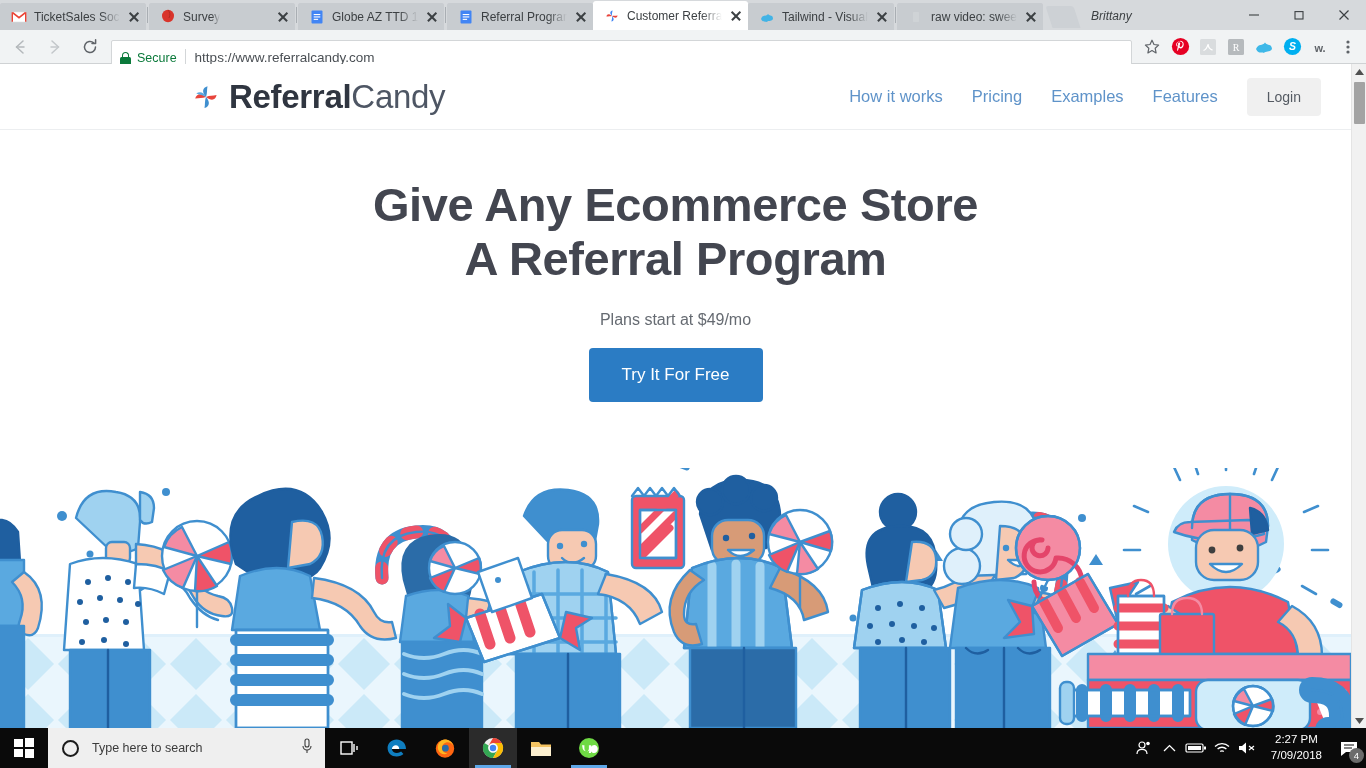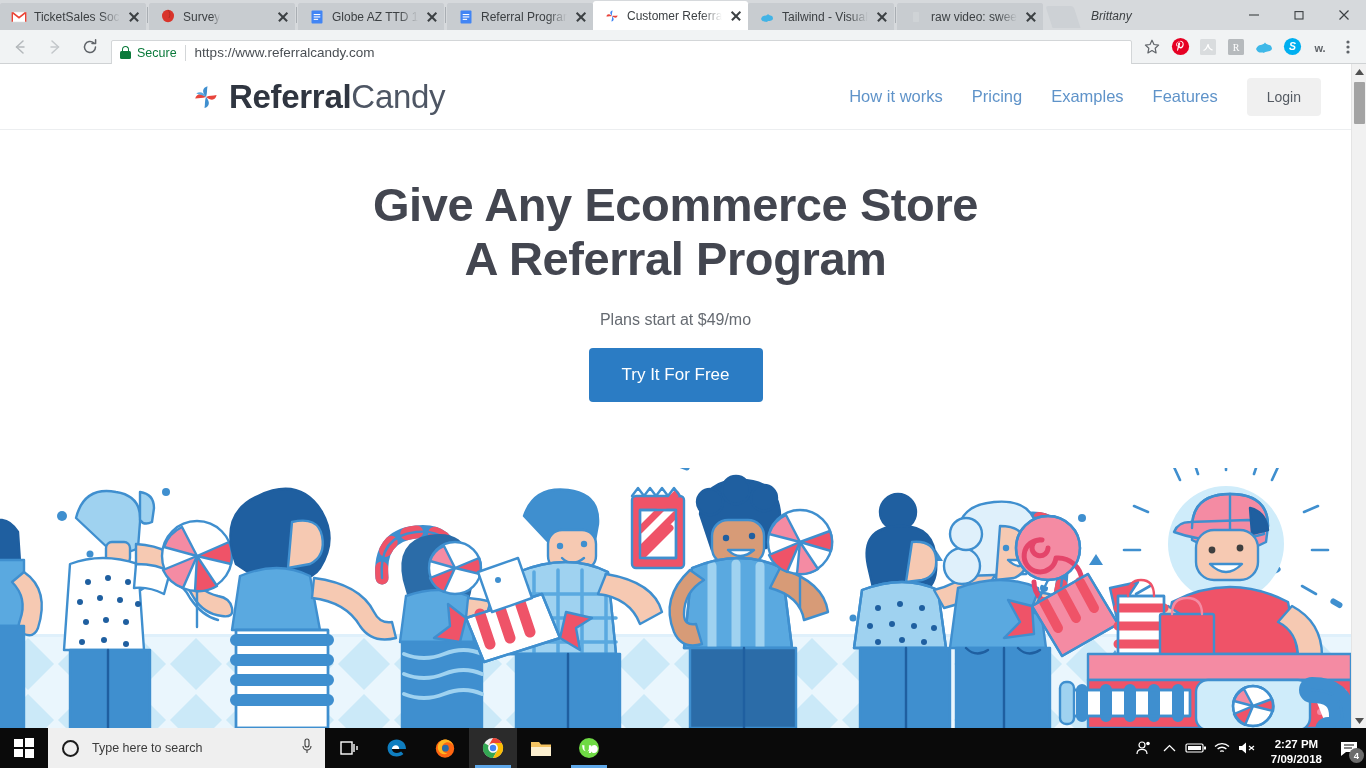--- a/index.html
+++ b/index.html
@@ -74,21 +74,21 @@
 
   
   .toolbar {
     position: absolute; top: 30px; left: 0; right: 0; height: 34px;
     background: #f1f3f4; display: flex; align-items: center;
     border-bottom: 1px solid #cfd2d4;
   }
   .navbtn { width: 30px; height: 30px; margin-left: 5px; display: flex; align-items: center; justify-content: center; }
   .omnibox {
     flex: 1; height: 26px; background: #ffffff; border: 1px solid #d3d6d8;
-    border-radius: 2px; margin: 12px 8px 0 6px; display: flex; align-items: center;
+    border-radius: 2px; margin: 12px 8px 0 6px; display: flex; align-items: flex-end;
     padding: 0 8px;
   }
   .lock { width: 11px; height: 13px; position: relative; margin-right: 6px; }
   .lock-body { position: absolute; bottom: 0; left: 0; width: 11px; height: 8px; background: #0b7a3b; border-radius: 1.5px; }
   .lock-shackle { position: absolute; top: 0; left: 2.4px; width: 6.2px; height: 6px;
                   border: 1.6px solid #0b7a3b; border-bottom: none;
                   border-top-left-radius: 4px; border-top-right-radius: 4px; }
   .secure-txt { font-size: 12.5px; color: #0b7a3b; margin-right: 8px; }
   .omni-div { width: 1px; height: 16px; background: #d3d6d8; margin-right: 9px; }
   .url { font-size: 13.5px; color: #4a4f54; }
@@ -172,21 +172,21 @@
     width: 48px; height: 40px; display: flex; align-items: center; justify-content: center;
     position: relative;
   }
   .tb-icon.active { background: #2b2b2b; }
   .tb-icon.active::after {
     content: ""; position: absolute; bottom: 0; left: 6px; right: 6px; height: 3px; background: #5ea7e8;
   }
   .tb-icon.running::after {
     content: ""; position: absolute; bottom: 0; left: 6px; right: 6px; height: 3px; background: #5ea7e8;
   }
-  .tray { margin-left: auto; display: flex; align-items: flex-end; height: 40px; font-weight: bold; }
+  .tray { margin-left: auto; display: flex; align-items: center; height: 40px; }
   .tray-icon { width: 26px; height: 40px; display: flex; align-items: center; justify-content: center; }
   .clock {
     color: #fff; font-size: 11.5px; line-height: 1.35; text-align: center;
     padding: 0 10px; white-space: nowrap;
   }
   .notif { width: 34px; height: 40px; display: flex; align-items: center; justify-content: center; position: relative; }
   .badge {
     position: absolute; right: 2px; bottom: 5px;
     width: 15px; height: 15px; border-radius: 50%; background: #6b6b6b;
     color: #fff; font-size: 9.5px; display: flex; align-items: center; justify-content: center;

